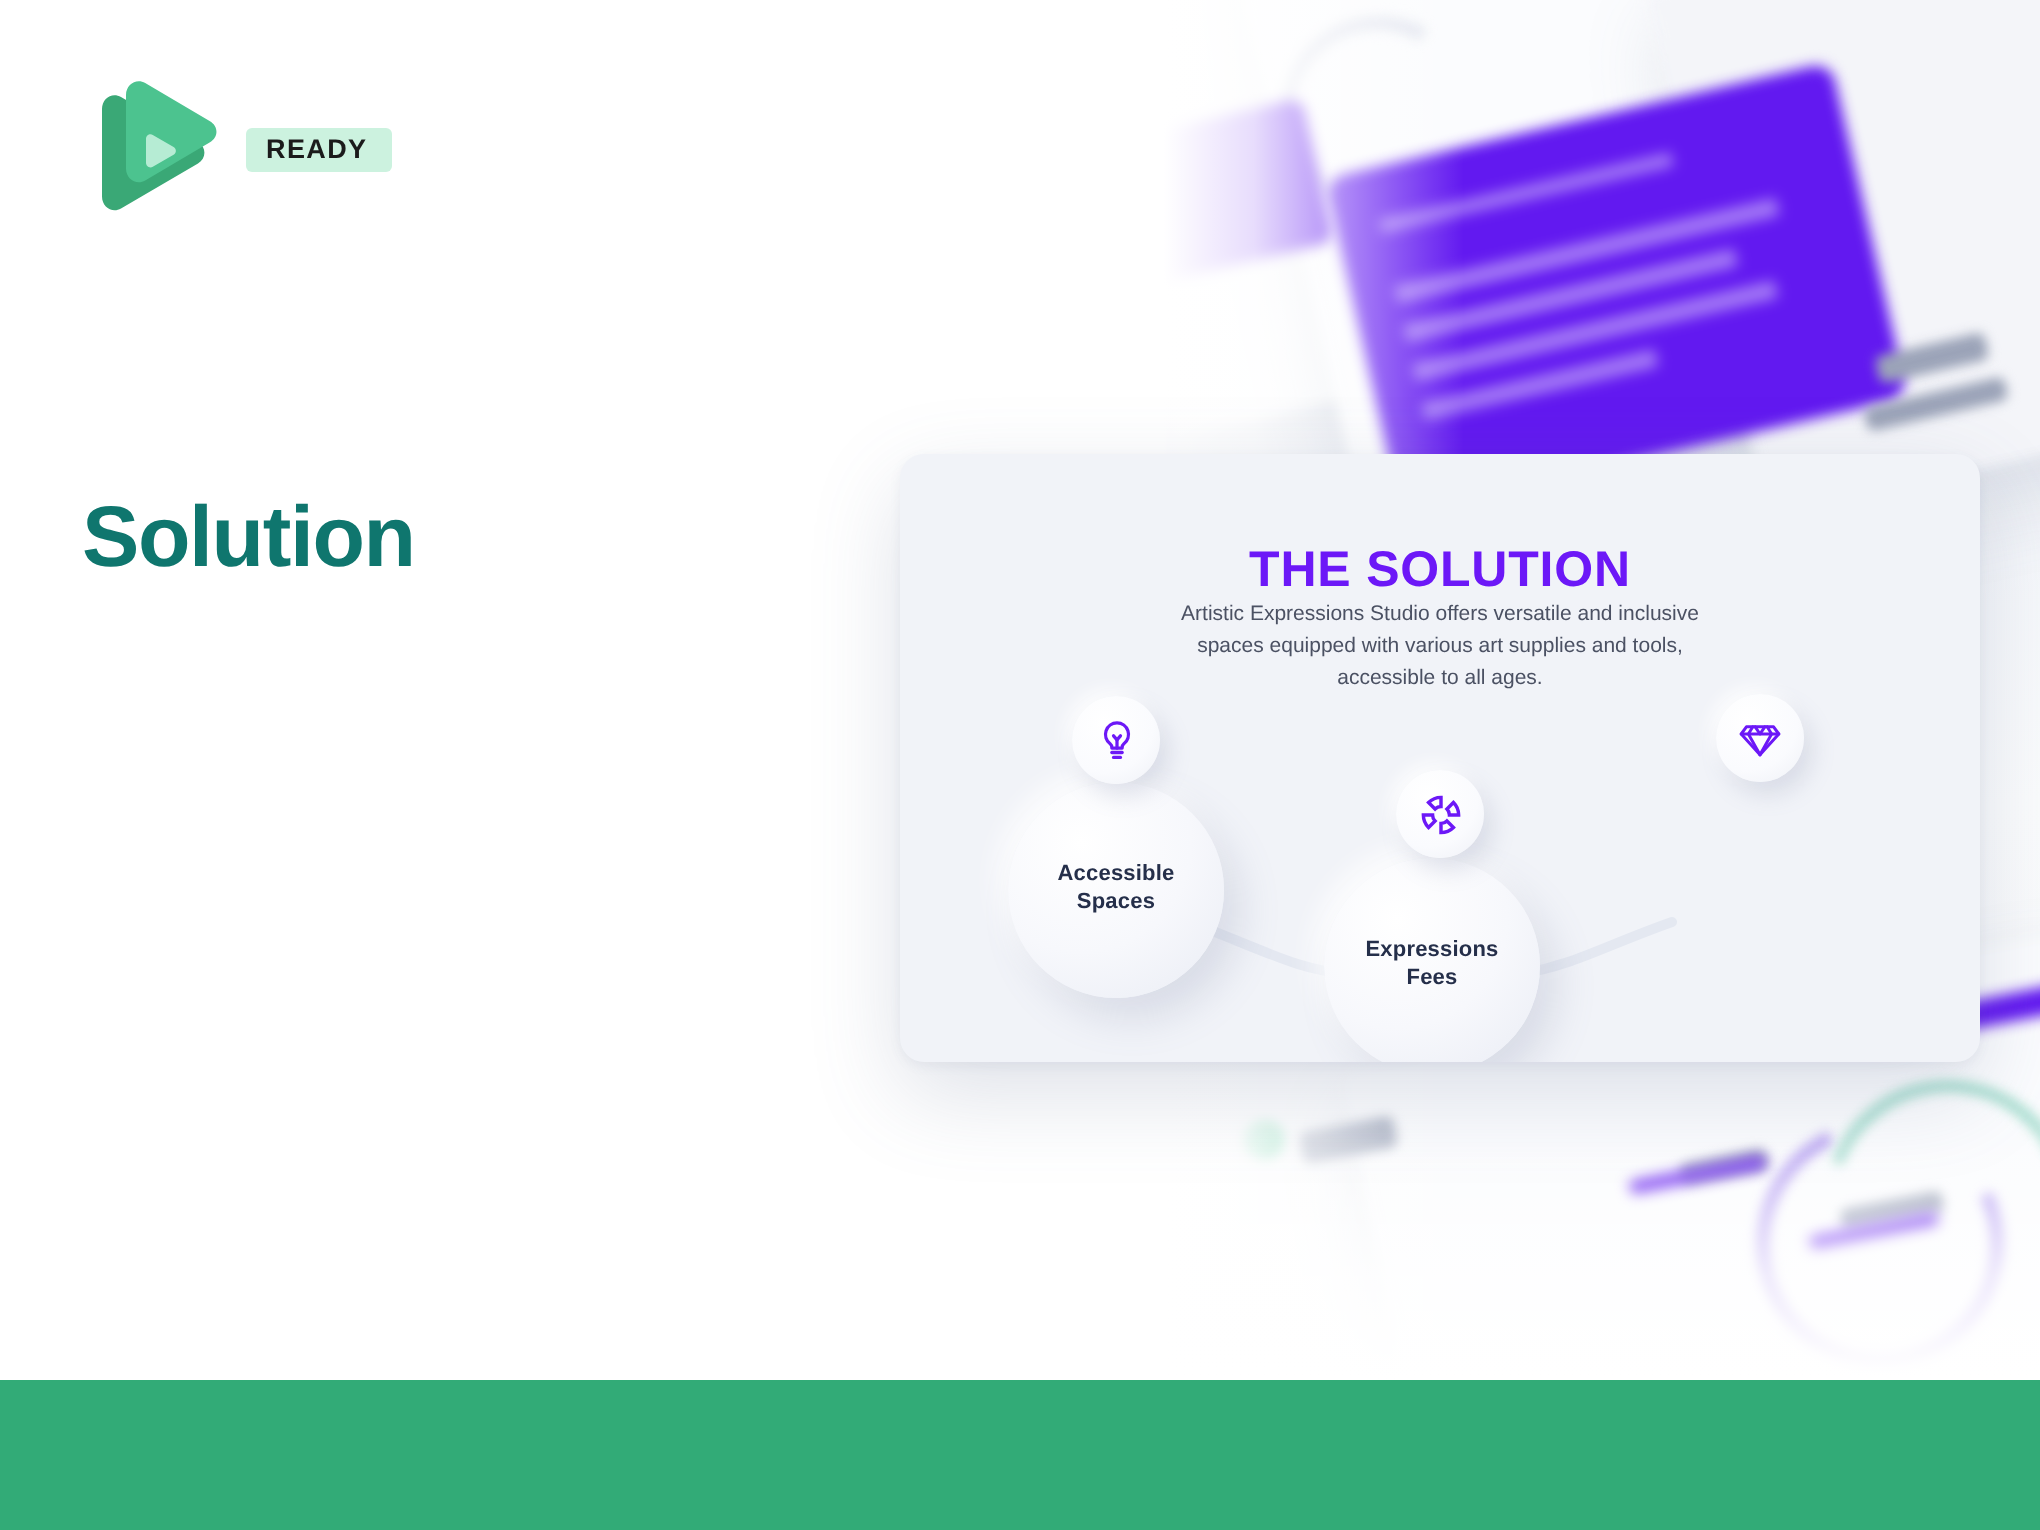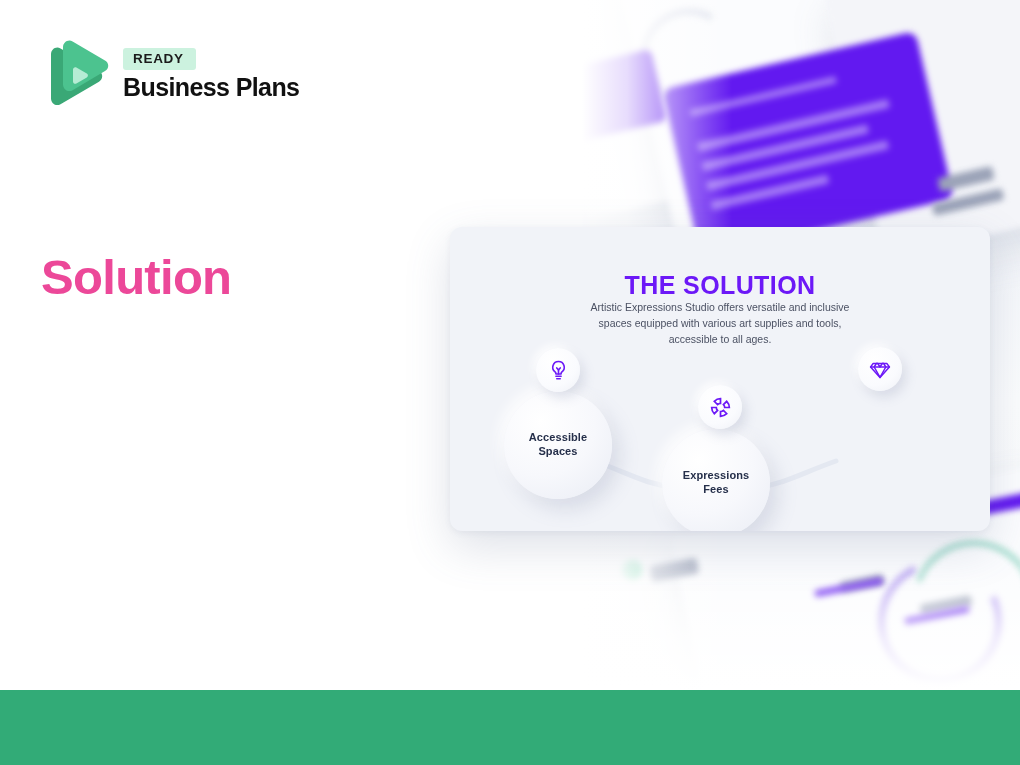--- a/index.html
+++ b/index.html
@@ -208,23 +208,23 @@
     font-size: 25px;
     font-weight: bold;
     color: #111111;
     letter-spacing: -0.6px;
   }
 
   .headline {
     position: absolute;
     left: 41px;
     top: 216px;
-    font-size: 49px;
-    font-weight: bold;
-    color: #ec4899;
+    font-size: 43px;
+    font-weight: bold;
+    color: #0f766e;
     letter-spacing: -0.7px;
     z-index: 20;
   }
   .body-copy {
     position: absolute;
     left: 41px;
     top: 305px;
     width: 395px;
     z-index: 20;
   }
@@ -345,21 +345,20 @@
   </div>
 
   <div class="logo-row">
     <svg class="logo-mark" viewBox="0 0 68 74">
       <path d="M10 16.5c0-5.5 5.2-8.6 9.5-6L58 33c4.3 2.5 4.3 8.2 0 10.7L19.5 66.2c-4.3 2.5-9.5-.6-9.5-6V16.5z" fill="#3aa876"></path>
       <path d="M22 9.5c0-5.4 5.3-8.5 9.6-6L64 22.6c4.3 2.5 4.3 8 0 10.5L31.6 52.2c-4.3 2.5-9.6-.6-9.6-6V9.5z" fill="#4cc38f"></path>
       <path d="M32 31.5c0-1.8 1.9-2.9 3.4-2l10.4 6c1.5.9 1.5 3 0 3.9l-10.4 6c-1.5.9-3.4-.2-3.4-2V31.5z" fill="#b6ecd4"></path>
     </svg>
     <div class="brand-text">
       <span class="ready-badge">READY</span>
-      <span class="brand-name">Business Plans</span>
     </div>
   </div>
 
   <h1 class="headline">Solution</h1>
 
 
   <div class="footer-bar"></div>
 </div>
 
 </body></html>

